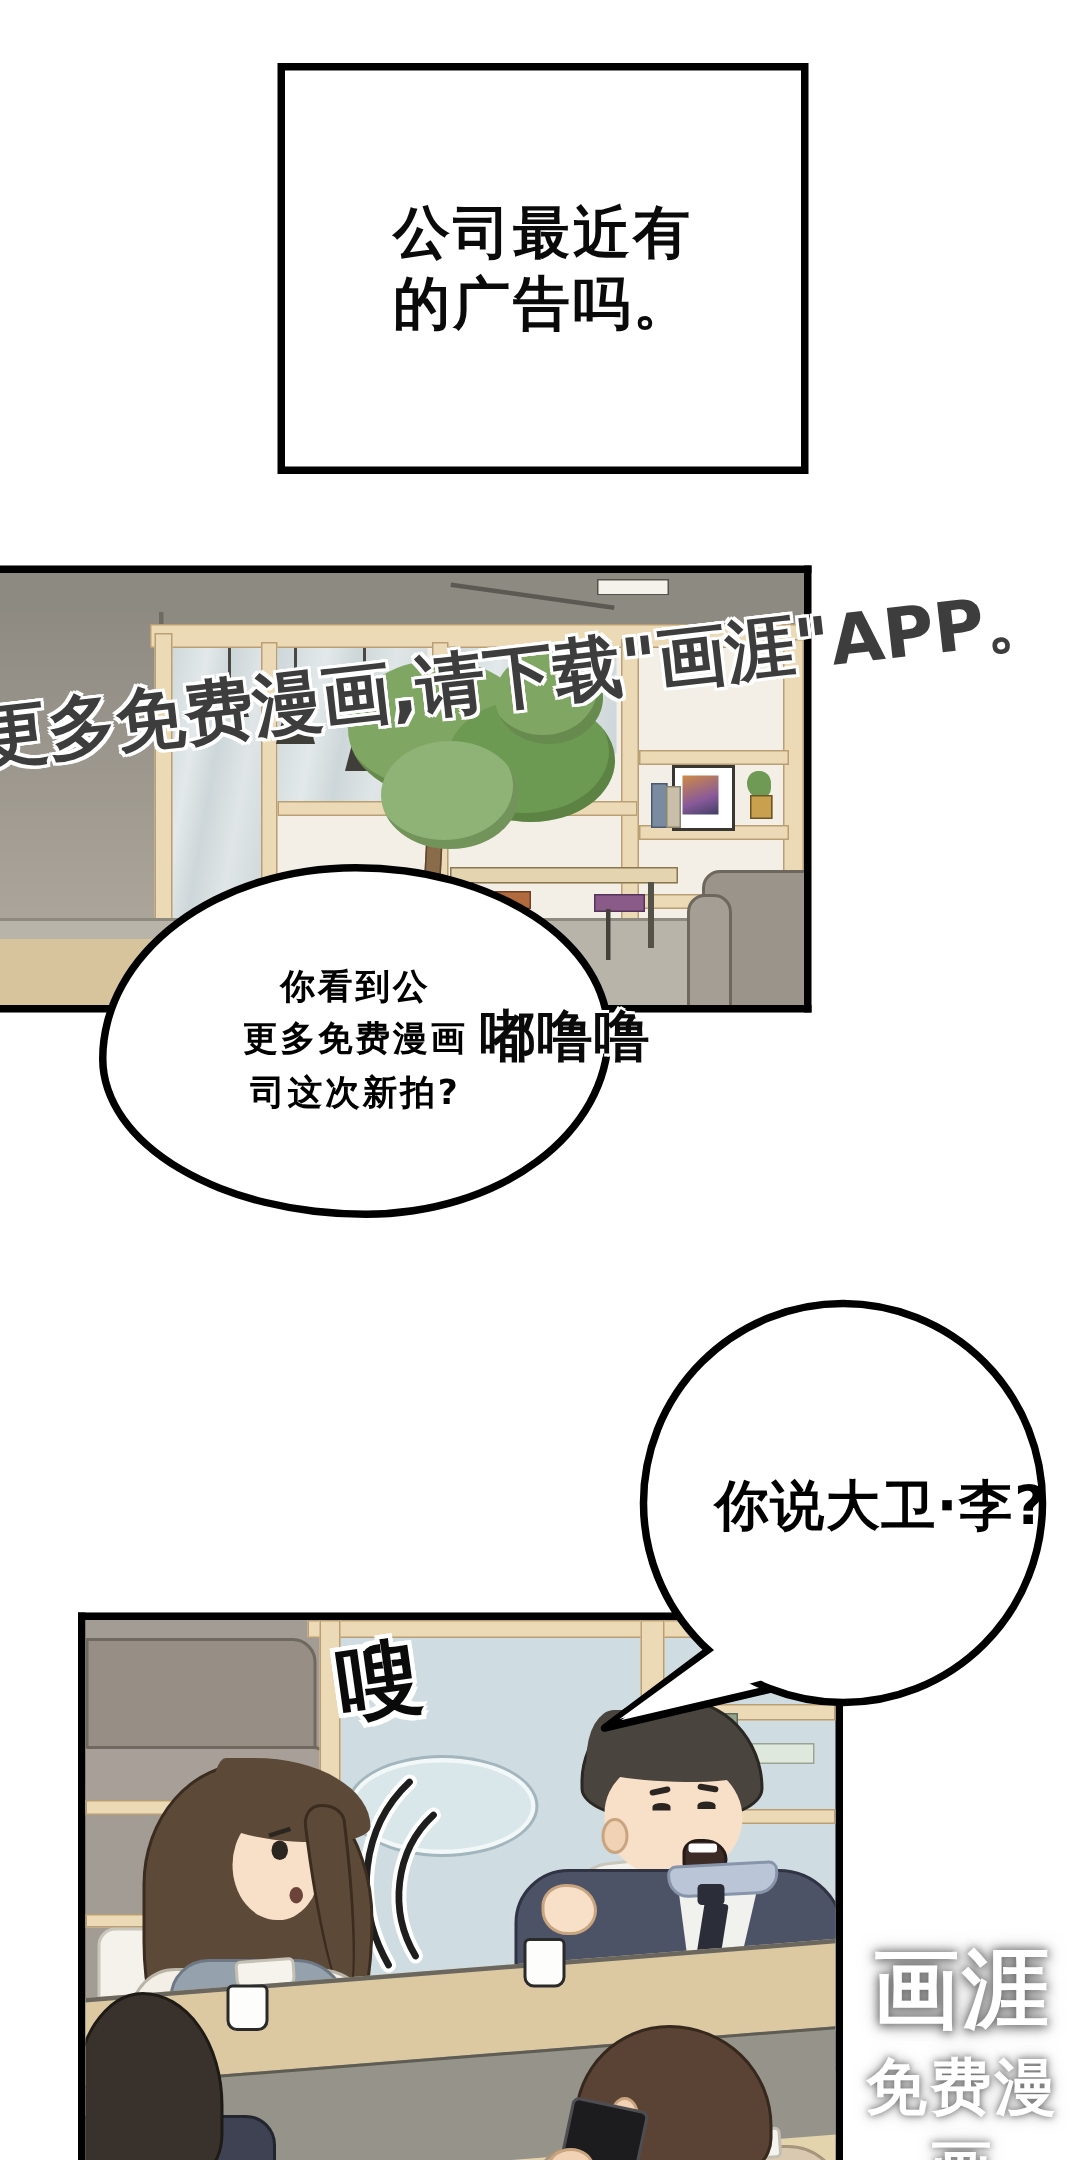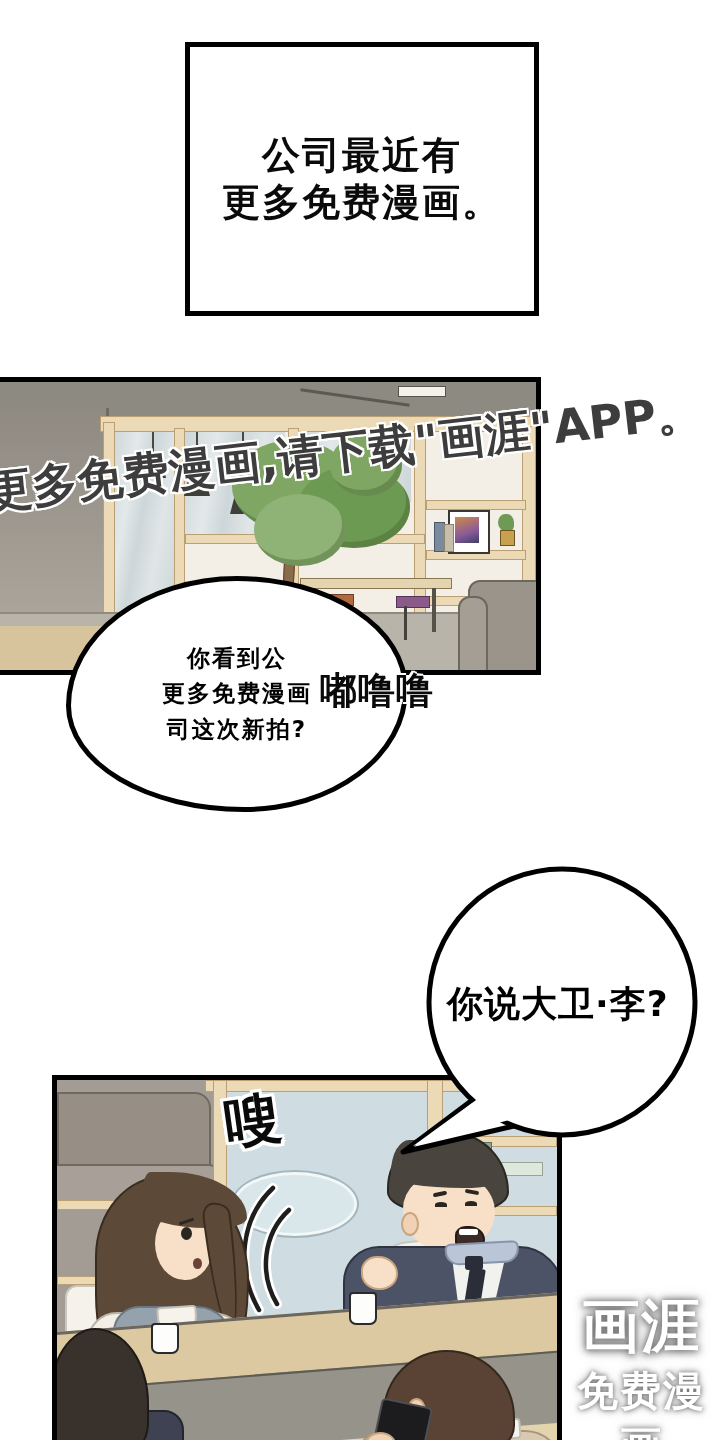--- a/index.html
+++ b/index.html
@@ -42,21 +42,21 @@
     display:flex;flex-direction:column;justify-content:center;align-items:center;z-index:4;
   }
   .bubble1 div{font-size:23px;font-weight:900;color:#000;letter-spacing:2px;line-height:1.55;}
   .sfx-rumble{
     left:320px;top:666px;z-index:5;font-size:37px;font-weight:900;color:#0a0a0a;letter-spacing:1px;
     text-shadow:2px 0 0 #fff,-2px 0 0 #fff,0 2px 0 #fff,0 -2px 0 #fff,2px 2px 0 #fff,-2px -2px 0 #fff;
   }
   
   .bubble2-wrap{left:395px;top:865px;width:322px;height:300px;z-index:4;}
   .bubble2-text{
-    left:447px;top:980px;width:270px;text-align:left;z-index:5;
+    left:428px;top:980px;width:270px;text-align:right;z-index:5;
     font-size:36px;font-weight:900;color:#000;letter-spacing:1px;
   }
   
   .bottom-panel{
     left:52px;top:1075px;width:510px;height:365px;box-sizing:border-box;
     border-top:5px solid #000;border-left:5px solid #000;border-right:5px solid #000;
     background:#cfdde3;overflow:hidden;z-index:1;
   }
   .sfx-whoosh{
     left:168px;top:4px;z-index:9;font-size:56px;font-weight:900;color:#0a0a0a;transform:rotate(-8deg);
@@ -73,21 +73,21 @@
     text-shadow:0 0 5px rgba(90,90,90,.9),0 0 10px rgba(120,120,120,.6);
   }
 </style>
 </head>
 <body>
 
 <div class="abs" style="width:720px;height:1440px;">
 
   <div class="abs narration-box">
     <div>公司最近有</div>
-    <div>更多免费漫画。</div>
+    <div>的广告吗。</div>
   </div>
 
   <div class="abs office-panel">
 
     <div class="s" style="left:0;top:0;width:536px;height:40px;background:#8d8a82;border-bottom:2px solid #6f6c64;"></div>
     <div class="s" style="left:398px;top:4px;width:46px;height:9px;background:#f4f2ea;border:1px solid #55524b;"></div>
     <div class="s" style="left:300px;top:14px;width:110px;height:3px;background:#5c5952;transform:rotate(8deg);"></div>
 
     <div class="s" style="left:0;top:26px;width:106px;height:262px;background:linear-gradient(180deg,#8f8a82,#b2aca1);border-right:3px solid #6f6a62;"></div>
 

